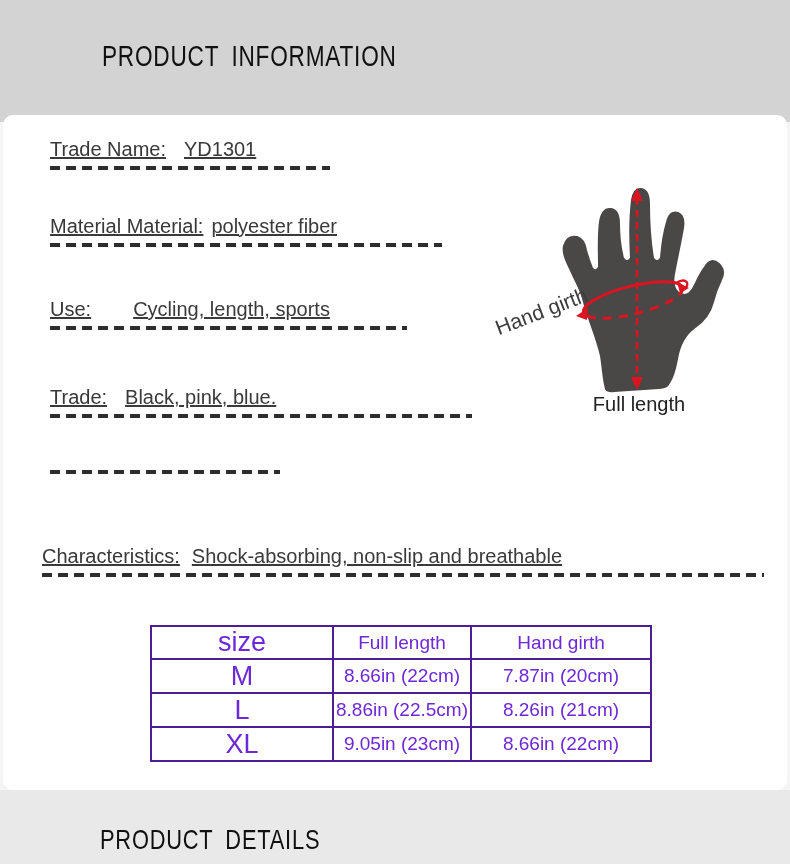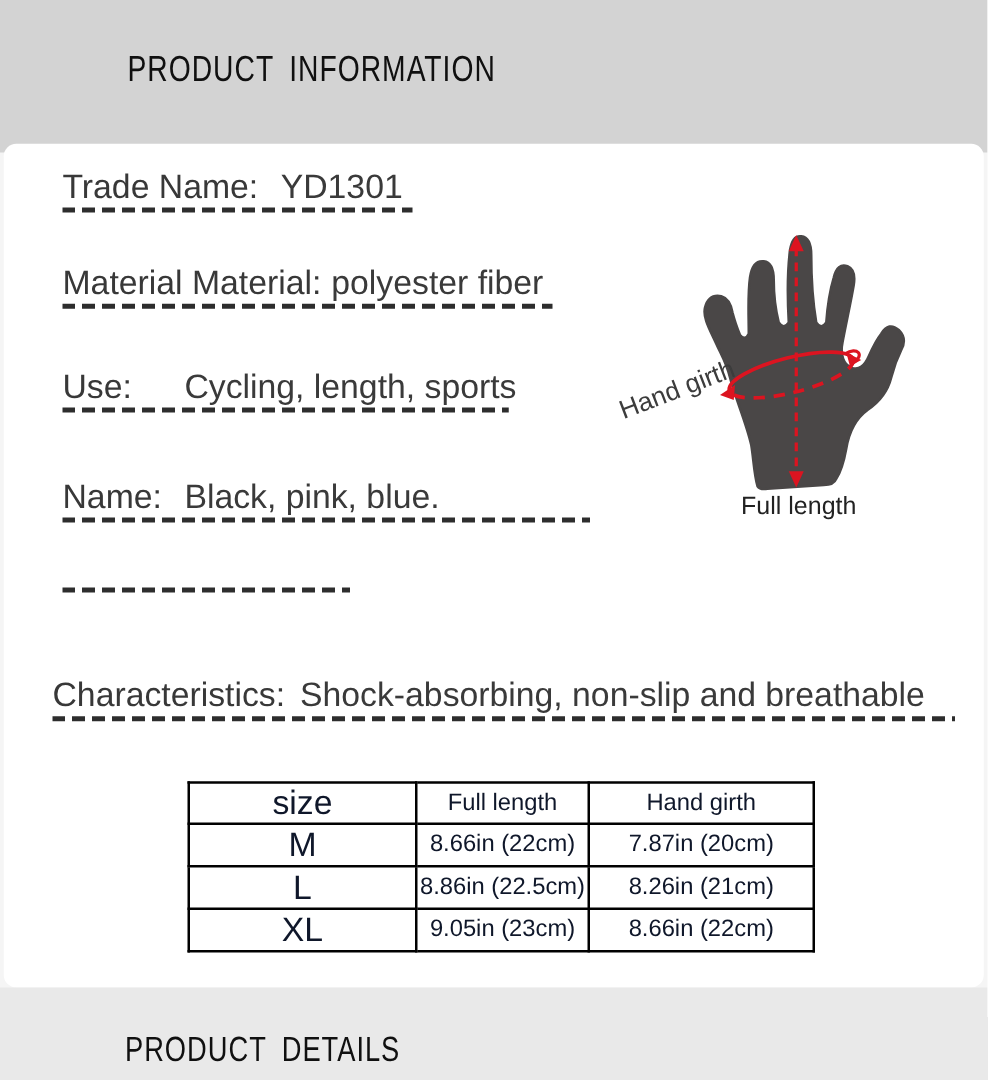--- a/index.html
+++ b/index.html
@@ -13,36 +13,36 @@
   .card{position:absolute;left:3px;top:115px;width:784px;height:675px;background:#ffffff;border-radius:10px;}
   .band-title{
     position:absolute;font-size:29px;color:#101010;line-height:1;
     letter-spacing:1px;word-spacing:7px;white-space:nowrap;
     transform:scaleX(0.78);transform-origin:left center;
   }
   #title-info{left:102px;top:42px;}
   #title-details{left:100px;top:826px;font-size:28px;}
 
   
-  .field{position:absolute;font-size:27px;line-height:30px;color:#3a3a3a;white-space:pre;}
+  .field{position:absolute;font-size:20px;line-height:30px;color:#3a3a3a;white-space:pre;text-decoration:underline;}
   .field .lbl{color:#383838;}
   .field .dash{height:4px;margin-top:2px;
     background:repeating-linear-gradient(90deg,#2d2d2d 0 10px,transparent 10px 16px);}
   .f1{left:50px;top:134px;} .f1 .dash{width:280px;} .f1 .val{margin-left:18px;}
   .f2{left:50px;top:211px;} .f2 .dash{width:392px;} .f2 .val{margin-left:8px;}
   .f3{left:50px;top:294px;} .f3 .dash{width:357px;} .f3 .val{margin-left:42px;}
   .f4{left:50px;top:382px;} .f4 .dash{width:422px;} .f4 .val{margin-left:18px;text-align:right;}
   .f5{left:50px;top:468px;} .f5 .dash{width:230px;} .f5 .val{margin-left:26px;}
   .f6{left:42px;top:541px;} .f6 .dash{width:722px;} .f6 .val{margin-left:12px;}
 
   
   table.sizetable{position:absolute;left:150px;top:625px;border-collapse:collapse;table-layout:fixed;}
   .sizetable th,.sizetable td{
-    border:2px solid #000000;text-align:center;vertical-align:middle;
-    color:#0f172a;padding:0;overflow:hidden;white-space:nowrap;
+    border:2px solid #4c1d95;text-align:center;vertical-align:middle;
+    color:#6d28d9;padding:0;overflow:hidden;white-space:nowrap;
   }
   .sizetable tr{height:34px;}
   .sizetable tr.hdr{height:32px;}
   .col-size{width:182px;} .col-fl{width:138px;} .col-hg{width:180px;}
   .th-size{font-size:27px;font-weight:400;}
   .th-col{font-size:19px;font-weight:400;color:#2a2a2a;}
   .td-size{font-size:27px;}
   .td-val{font-size:19px;margin-top:48px;}
 
   svg.glove{position:absolute;left:480px;top:180px;}
@@ -56,21 +56,21 @@
 
 <div class="band-title" id="title-info">PRODUCT INFORMATION</div>
 <div class="band-title" id="title-details">PRODUCT DETAILS</div>
 
 <div class="field f1"><div><span class="lbl">Trade Name:</span><span class="val">YD1301</span></div><div class="dash"></div></div>
 
 <div class="field f2"><div><span class="lbl">Material Material:</span><span class="val">polyester fiber</span></div><div class="dash"></div></div>
 
 <div class="field f3"><div><span class="lbl">Use:</span><span class="val">Cycling, length, sports</span></div><div class="dash"></div></div>
 
-<div class="field f4"><div><span class="lbl">Name:</span><span class="val">Black, pink, blue.</span></div><div class="dash"></div></div>
+<div class="field f4"><div><span class="lbl">Trade:</span><span class="val">Black, pink, blue.</span></div><div class="dash"></div></div>
 
 <div class="field f5"><div class="dash"></div></div>
 
 <div class="field f6"><div><span class="lbl">Characteristics:</span><span class="val">Shock-absorbing, non-slip and breathable</span></div><div class="dash"></div></div>
 
 <svg class="glove" width="310" height="240" viewBox="0 0 310 240">
 
   <path fill="#4a4747" stroke="#4a4747" stroke-width="2" stroke-linejoin="round" d="M 126 209
            C 123 198 123 188 121 176
            C 117 158 108 138 104 122

